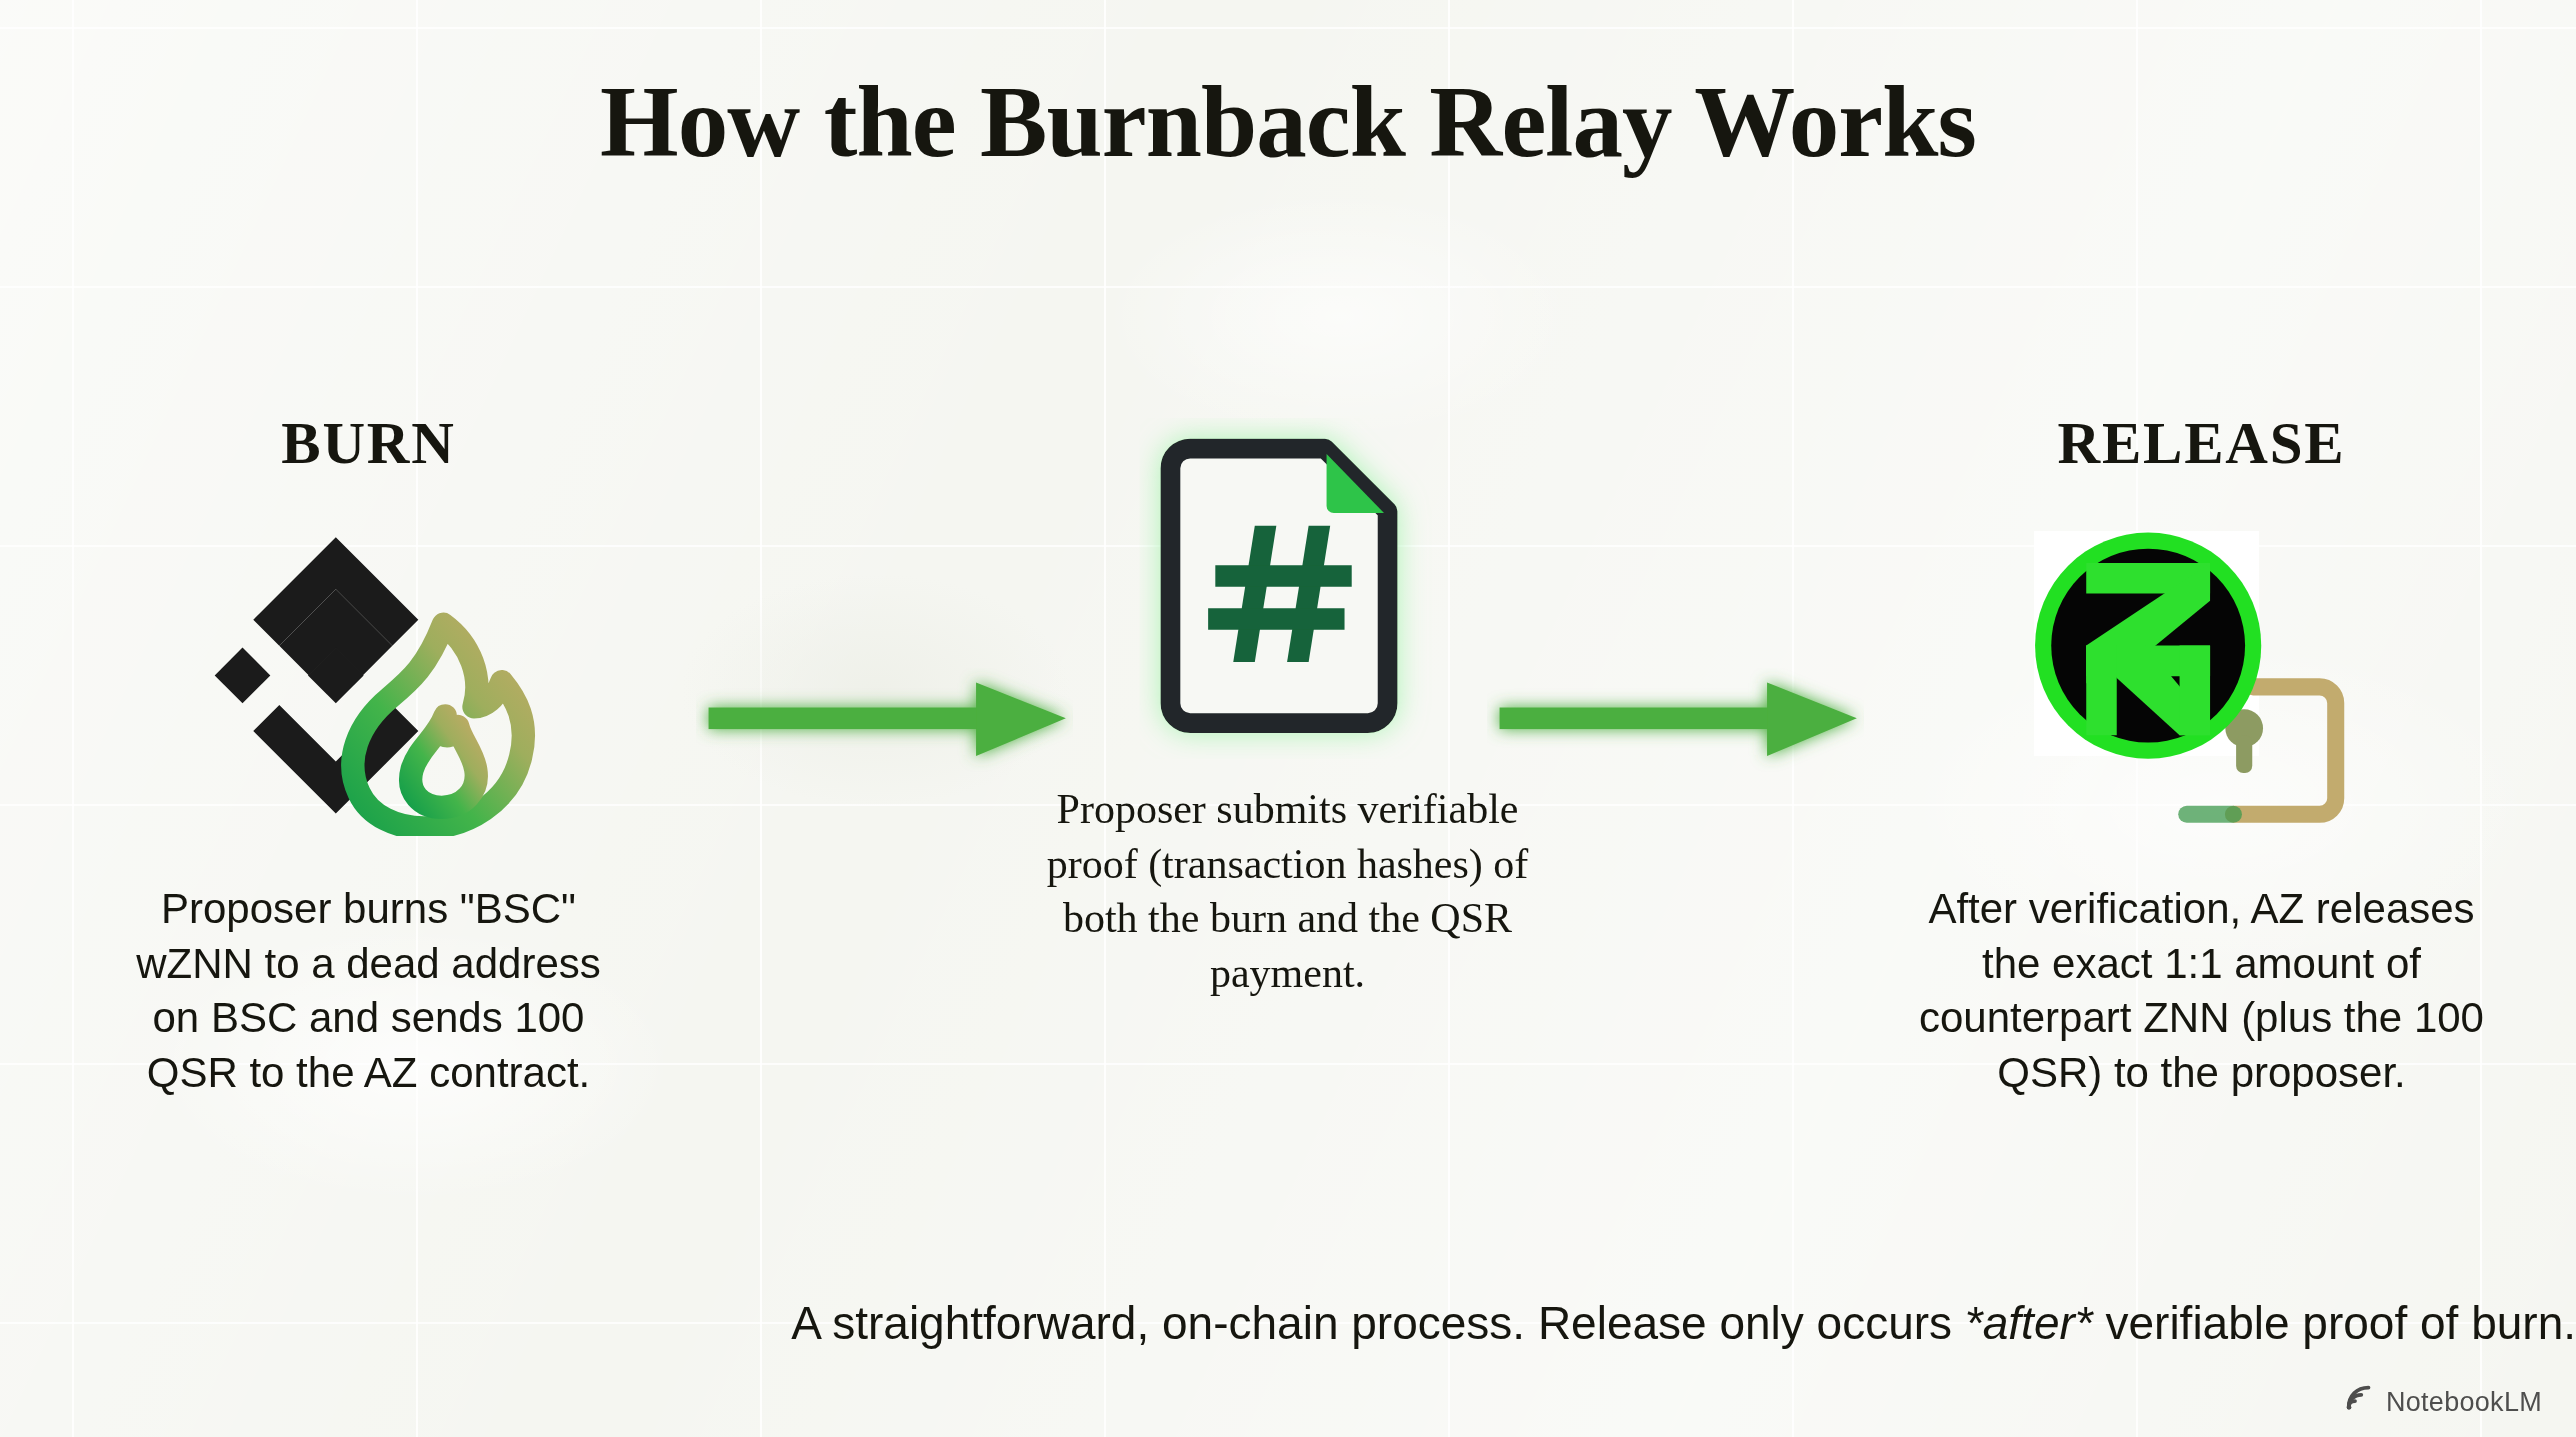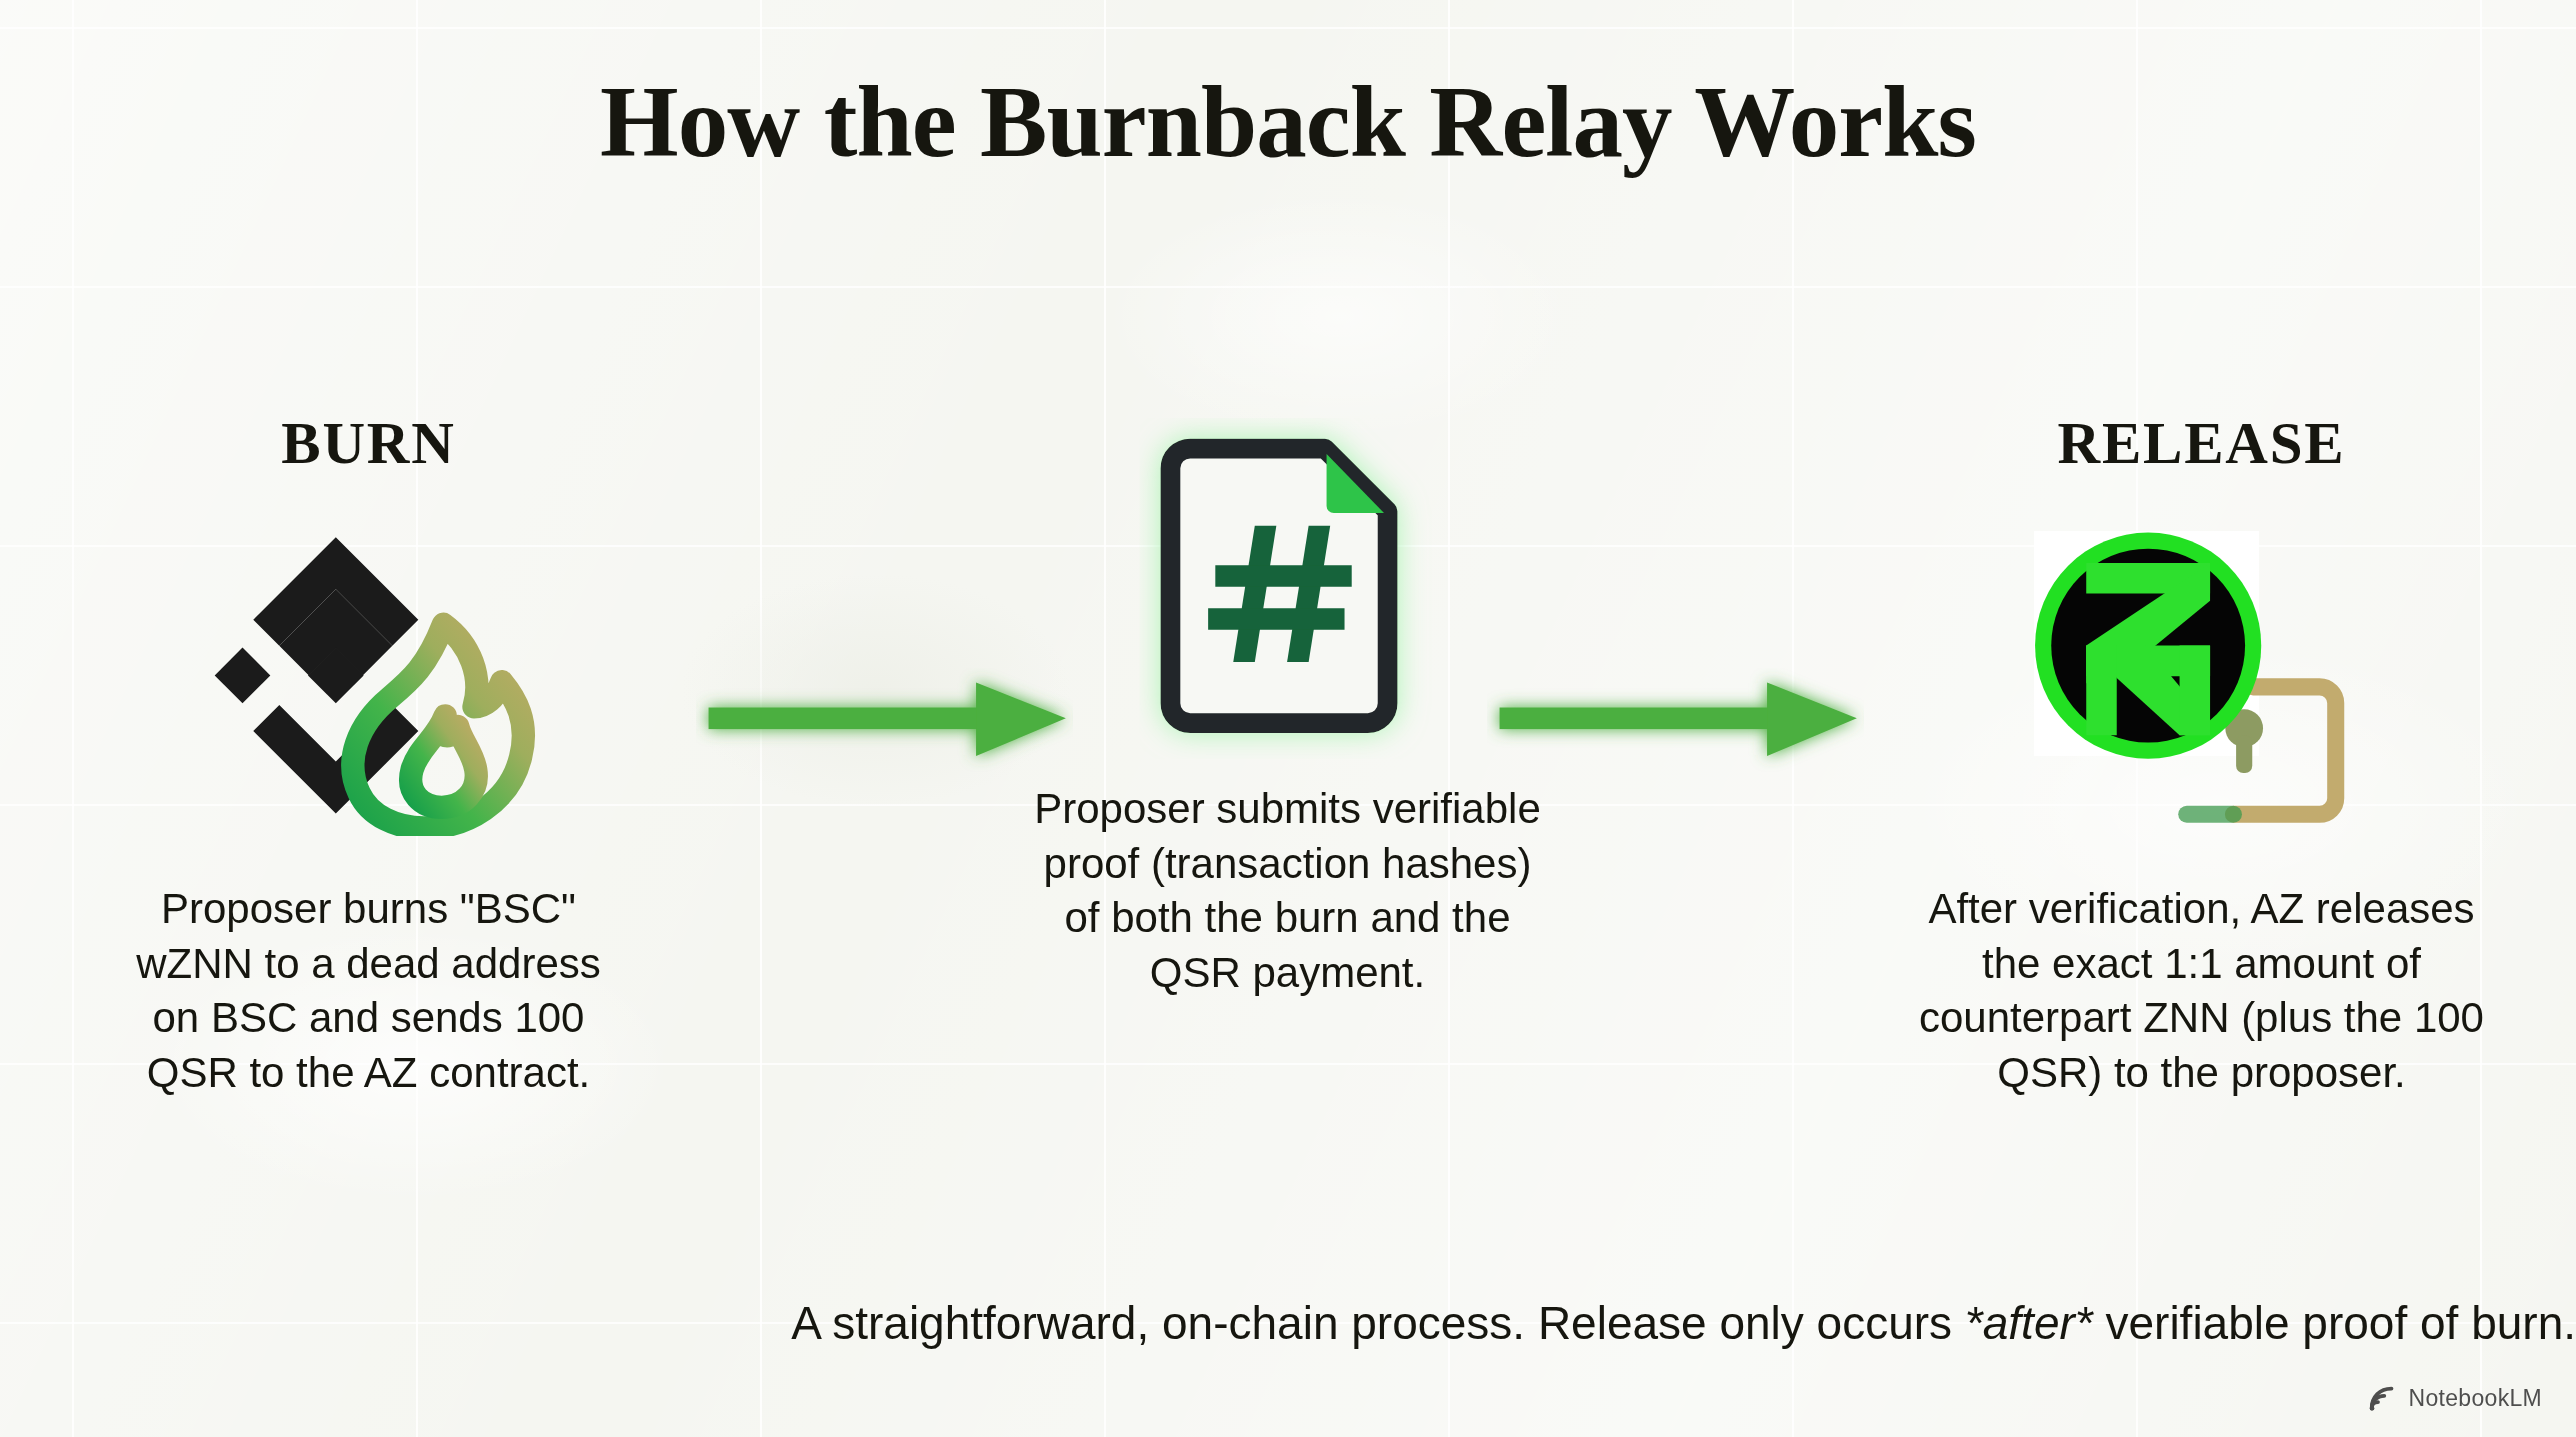--- a/index.html
+++ b/index.html
@@ -84,21 +84,21 @@
 
   .step-body {
     margin-top: 56px;
     text-align: center;
     font-family: "Liberation Sans", sans-serif;
     font-size: 42px;
     line-height: 1.30;
     color: #16160f;
   }
   #col-burn .step-body    { padding: 0 93px; }
-  #col-prove .step-body   { padding: 0 77px; }
+  #col-prove .step-body   { padding: 0 77px; font-family: Liberation Serif, serif; }
   #col-release .step-body { padding: 0 50px; }
 
   
   .arrow {
     position: absolute;
     top: 668px;
     width: 377px;
     height: 106px;
   }
   #arrow-1 { left: 696px; }
@@ -142,25 +142,25 @@
   #caption .em {
     font-style: italic;
   }
 
   
   #watermark {
     position: absolute;
     right: 34px;
     bottom: 20px;
     display: flex;
-    align-items: flex-start;
+    align-items: flex-end;
     gap: 12px;
     color: #3c3c3c;
     font-family: "Liberation Sans", sans-serif;
-    font-size: 23px;
+    font-size: 27px;
     letter-spacing: 0.3px;
     opacity: 0.9;
   }
 </style>
 </head>
 <body>
 
 <div id="canvas">
 
   <div id="bg-texture"></div>

